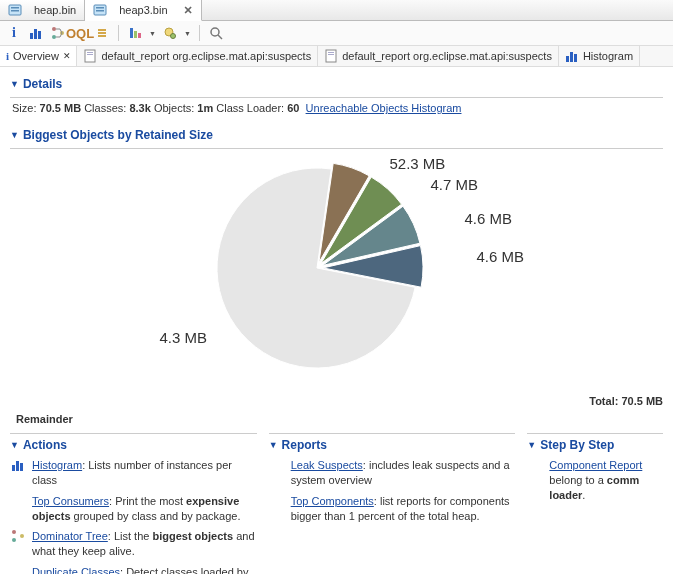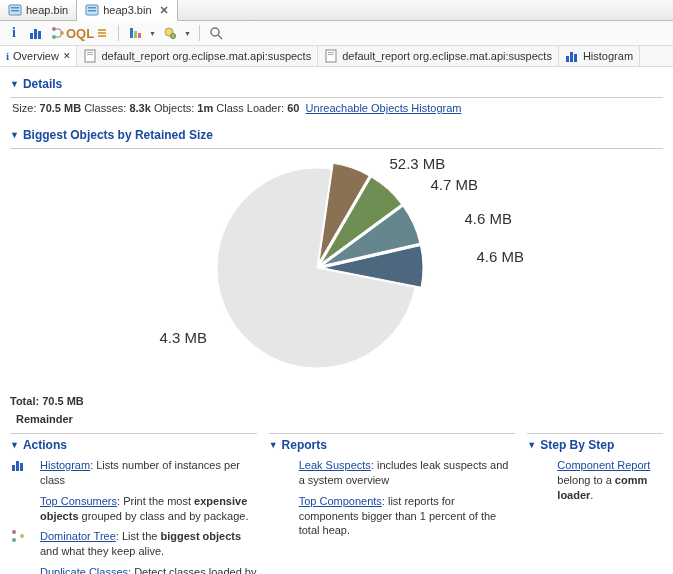--- a/index.html
+++ b/index.html
@@ -1,39 +1,39 @@
 <!DOCTYPE html>
 <html><head>
 <meta charset="utf-8">
 <style>
 * { box-sizing: border-box; margin: 0; padding: 0; }
 body { font-family: Arial, sans-serif; font-size: 11px; color: #333; background: #fff; width: 673px; }
 .tabs { display: flex; background: linear-gradient(#fafafa,#e8e8e8); border-bottom: 1px solid #bbb; }
-.tab { display: flex; align-items: center; gap: 4px; padding: 3px 8px; border-right: 1px solid #bbb; background: linear-gradient(#fff,#ececec); cursor: pointer; }
+.tab { display: flex; align-items: center; gap: 12px; padding: 3px 8px; border-right: 1px solid #bbb; background: linear-gradient(#fff,#ececec); cursor: pointer; }
 .tab.active { background: #fff; border-bottom: 1px solid #fff; margin-bottom: -1px; }
 .tab .close { color: #666; font-weight: bold; margin-left: 4px; }
 .toolbar { display: flex; align-items: center; gap: 6px; padding: 4px 6px; border-bottom: 1px solid #ddd; background: #fafafa; }
 .toolbar .sep { width: 1px; height: 16px; background: #ccc; margin: 0 2px; }
 .tbtn { width: 16px; height: 16px; display: flex; align-items: center; justify-content: center; cursor: pointer; }
 .arrow-down { font-size: 7px; color: #555; }
 .subtabs { display: flex; background: #f7f7f7; border-bottom: 1px solid #ddd; overflow: hidden; }
 .subtab { display: flex; align-items: center; gap: 4px; padding: 3px 6px; border-right: 1px solid #ddd; white-space: nowrap; cursor: pointer; }
 .subtab.active { background: #fff; }
 .content { padding: 6px 10px 10px; }
 .section-title { display: flex; align-items: center; gap: 4px; color: #1a4ba0; font-weight: bold; font-size: 12px; margin: 4px 0 6px; }
 .twisty { font-size: 9px; color: #1a4ba0; }
 .stats { margin-left: 2px; }
 .link { color: #1a4ba0; text-decoration: underline; cursor: pointer; }
 .chart { position: relative; height: 240px; margin: 4px auto 0; width: 500px; }
-.total { text-align: left; font-weight: bold; margin-top: 2px; }
+.total { text-align: right; font-weight: bold; margin-top: 2px; }
 .remainder { font-weight: bold; margin: 6px 0 8px 6px; }
 .cols { display: flex; gap: 12px; }
 .col { flex: 1; }
 .col-title { display: flex; align-items: center; gap: 4px; color: #1a4ba0; font-weight: bold; font-size: 12px; border-top: 1px solid #ccc; padding-top: 4px; margin-bottom: 6px; }
-.item { display: flex; gap: 14px; margin-bottom: 6px; line-height: 1.35; }
+.item { display: flex; gap: 6px; margin-bottom: 6px; line-height: 1.35; }
 .item .ic { width: 16px; flex-shrink: 0; text-align: center; }
 hr.line { border: none; border-top: 1px solid #ccc; margin: 4px 0 4px; }
 svg.icon { width: 14px; height: 14px; }
 .label { white-space: nowrap; position: absolute; font-size: 15px; }
 </style>
 </head>
 <body>
 
 <div class="tabs">
   <div class="tab">

